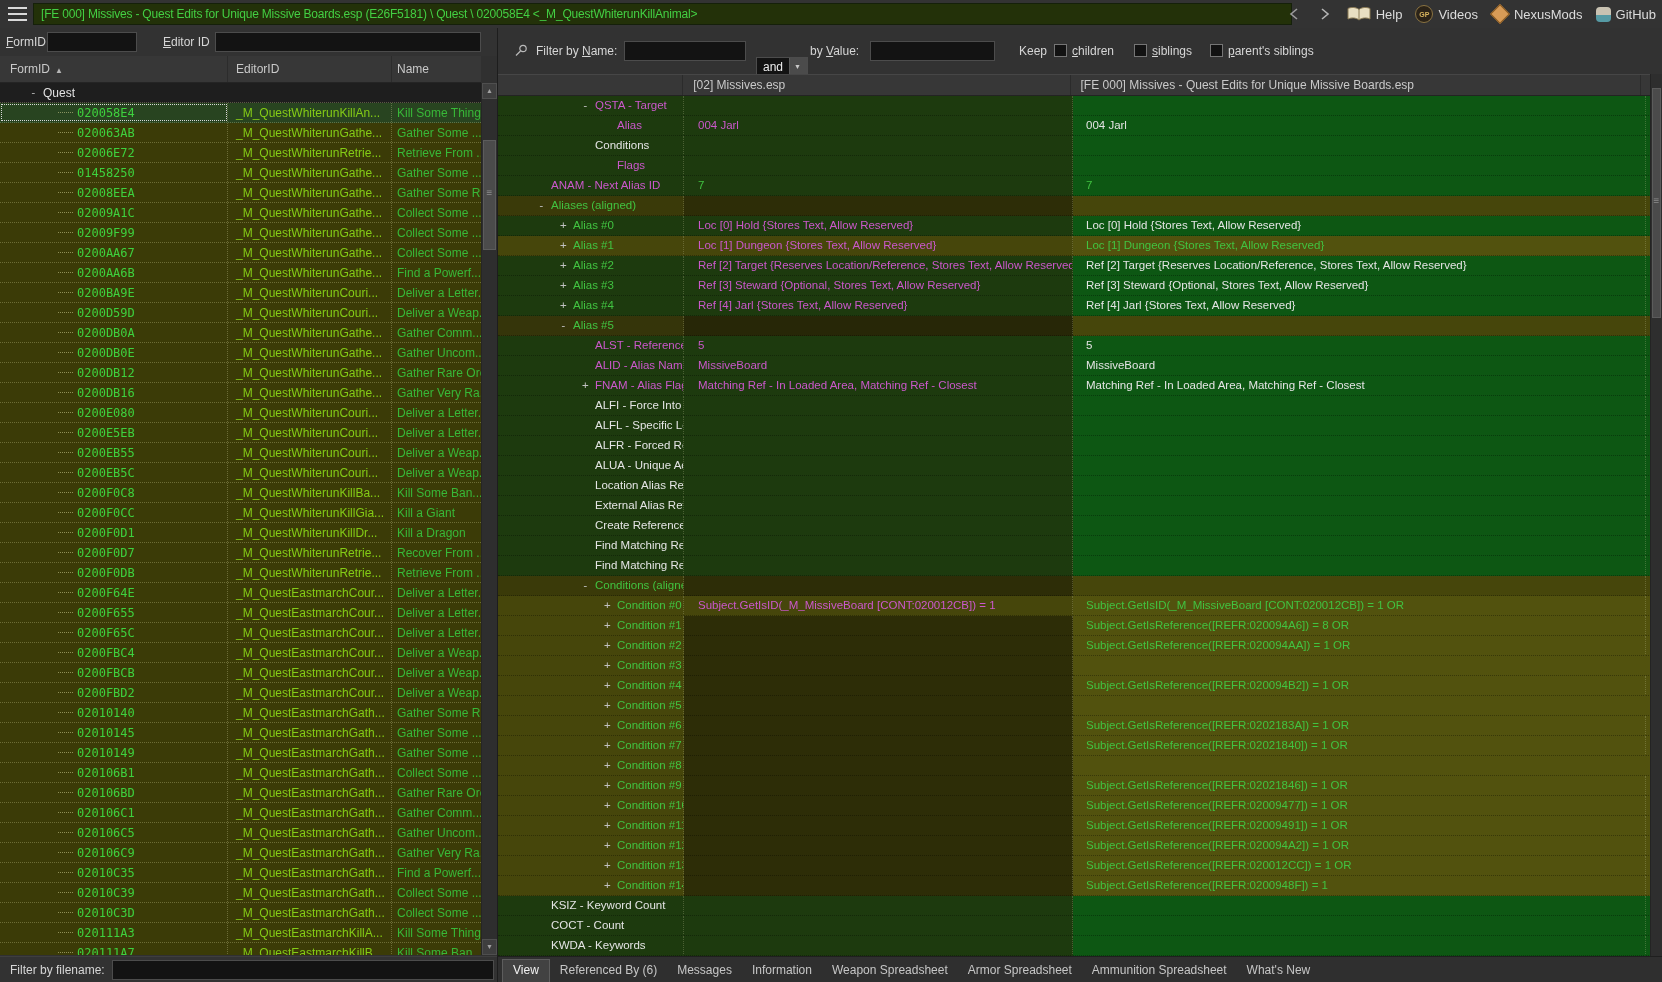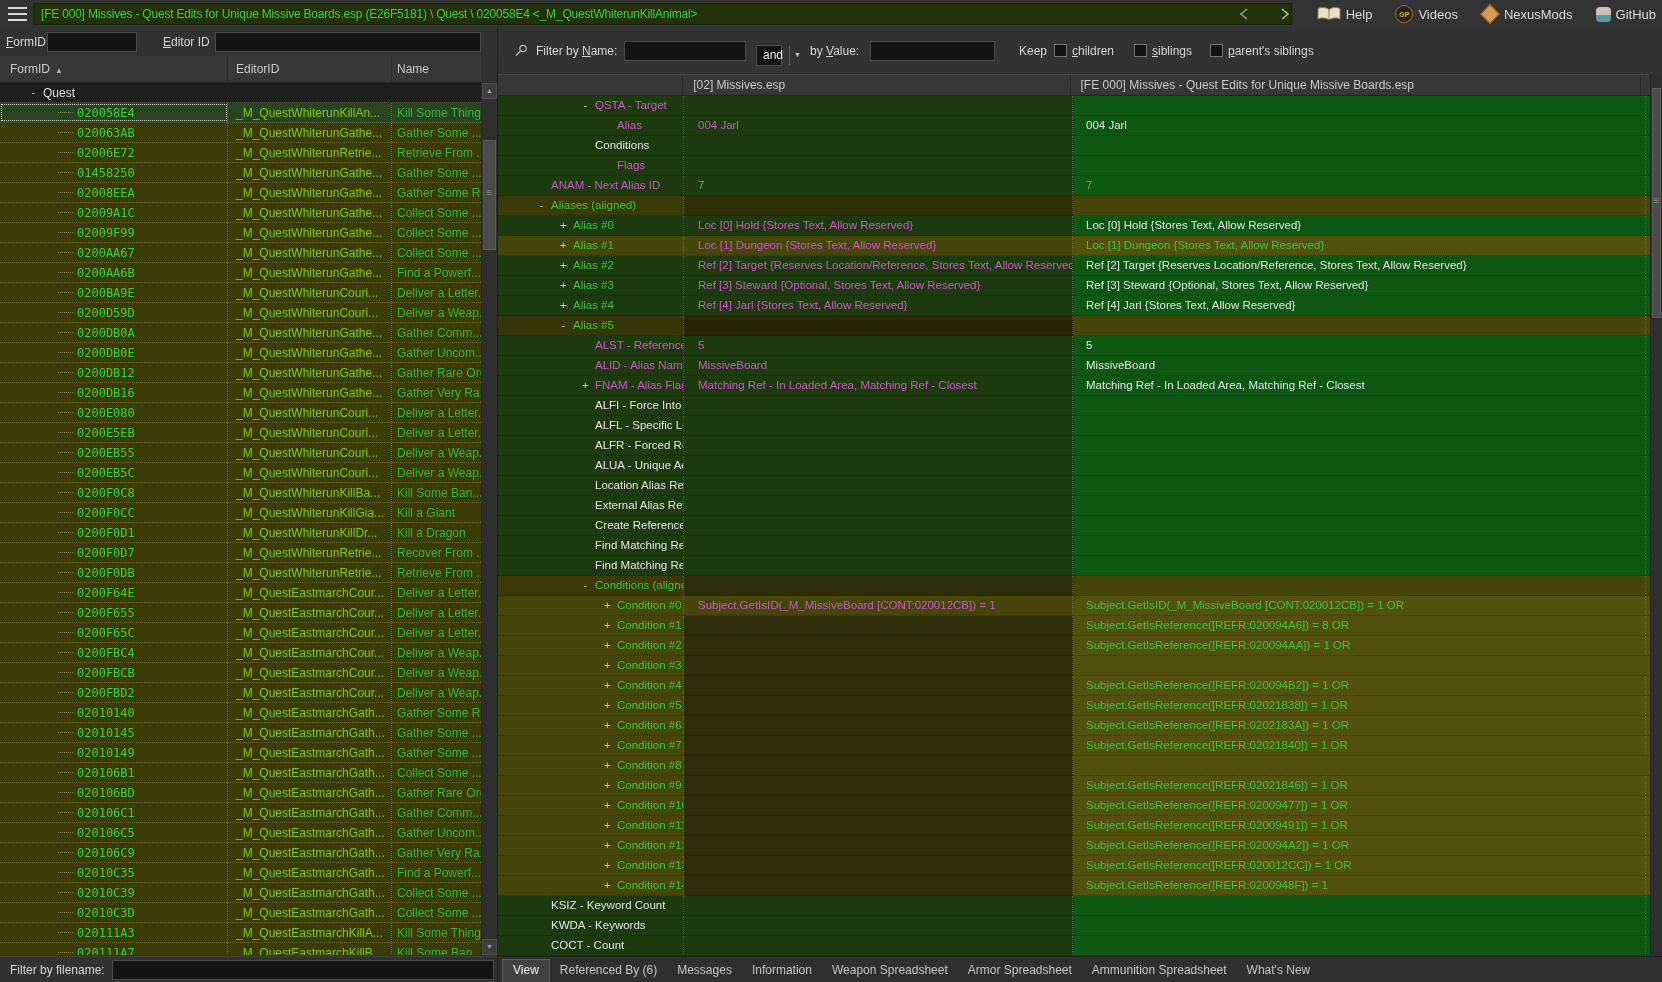--- a/index.html
+++ b/index.html
@@ -7,21 +7,21 @@
        font-family:"Liberation Sans",sans-serif;color:#ddd;-webkit-font-smoothing:antialiased}
   .abs{position:absolute}
   u{text-decoration:underline}
 
   
   .titlebar{left:0;top:0;width:1662px;height:28px;background:#333}
   .burger{left:8px;top:7px;width:19px;height:14px;display:flex;flex-direction:column;justify-content:space-between;cursor:pointer}
   .burger span{height:2px;background:#d9d9d9}
   .titlestrip{left:33px;top:3px;width:1250px;height:20px;background:#233109;border:1px solid #15200a;
               color:#43cf43;font-size:12px;letter-spacing:-0.2px;line-height:20px;padding-left:7px;white-space:nowrap;overflow:hidden}
-  .navlinks{right:4px;top:0;height:28px;display:flex;align-items:center;gap:19px;font-size:13px;color:#dcdcdc}
+  .navlinks{right:4px;top:0;height:28px;display:flex;align-items:center;gap:9px;font-size:13px;color:#dcdcdc}
   .navbtn{width:22px;height:20px;display:flex;align-items:center;justify-content:center;cursor:pointer}
   .link{display:flex;align-items:center;gap:5px;cursor:pointer;padding:0 2px}
   .gpicon{width:16px;height:16px;border-radius:50%;background:#2b2318;border:1px solid #8a7342;color:#d8b45e;
           font-size:7px;font-weight:bold;display:inline-flex;align-items:center;justify-content:center}
   .nxicon{width:12px;height:12px;background:#d79b57;border:1px solid #8a5a20;transform:rotate(45deg);display:inline-block;margin:0 2px}
   .ghicon{width:15px;height:15px;border-radius:4px;background:linear-gradient(#c9c2b2 55%,#569aa4 55%);display:inline-block}
 
   
   .tinput{background:#131313;border:1px solid #4c4c4c;height:20px;box-sizing:border-box;color:#e8e8e8;font-size:12px;padding:0 4px;font-family:"Liberation Sans",sans-serif}
   .combo{display:flex;background:#131313;border:1px solid #4c4c4c;height:21px;box-sizing:border-box}
@@ -514,21 +514,21 @@
 
   <div class="rfilter">
     <svg class="abs" style="left:16px;top:15px" width="15" height="15" viewBox="0 0 15 15">
       <g stroke="#b9b9b9" stroke-width="1.2" fill="none">
         <circle cx="9" cy="5.5" r="3.2"></circle>
         <line x1="6.5" y1="8" x2="2" y2="12.5"></line>
       </g>
     </svg>
     <span class="abs flabel" style="left:38px;top:16px">Filter by <u>N</u>ame:</span>
     <input class="abs tinput" style="left: 126px; top: 13px; width: 122px;">
-    <div class="abs combo" style="left:258px;top:17px;width:26px">
+    <div class="abs combo" style="left:258px;top:29px;width:52px">
       <span class="val">and</span>
       <span class="btn"></span>
     </div>
     <span class="abs flabel" style="left:312px;top:16px">by <u>V</u>alue:</span>
     <input class="abs tinput" style="left: 372px; top: 13px; width: 125px;">
     <span class="abs flabel" style="left:521px;top:16px">Keep</span>
     <span class="abs cb" style="left:556px;top:16px"></span>
     <span class="abs flabel" style="left:574px;top:16px"><u>c</u>hildren</span>
     <span class="abs cb" style="left:636px;top:16px"></span>
     <span class="abs flabel" style="left:654px;top:16px"><u>s</u>iblings</span>
@@ -813,21 +813,20 @@
         <div class="rc rc1 bg-od"></div>
         <div class="rc rc2 bg-ob"><span class="tg">Subject.GetIsReference([REFR:020094B2]) = 1 OR</span></div>
         <div class="rc rc3 bg-ob"></div>
       </div>
       <div class="rrow">
         <div class="rc rc0 bg-o" style="padding-left: 106px;">
           <span class="exp">+</span>
           <span class="tg">Condition #5</span>
         </div>
         <div class="rc rc1 bg-od"></div>
-        <div class="rc rc2 bg-ob"><span class="tg">Subject.GetIsReference([REFR:02021838]) = 1 OR</span></div>
         <div class="rc rc3 bg-ob"></div>
       </div>
       <div class="rrow">
         <div class="rc rc0 bg-o" style="padding-left: 106px;">
           <span class="exp">+</span>
           <span class="tg">Condition #6</span>
         </div>
         <div class="rc rc1 bg-od"></div>
         <div class="rc rc2 bg-ob"><span class="tg">Subject.GetIsReference([REFR:0202183A]) = 1 OR</span></div>
         <div class="rc rc3 bg-ob"></div>
@@ -908,30 +907,30 @@
           <span class="exp"></span>
           <span class="tw">KSIZ - Keyword Count</span>
         </div>
         <div class="rc rc1 bg-g0"></div>
         <div class="rc rc2 bg-gb"></div>
         <div class="rc rc3 bg-gb"></div>
       </div>
       <div class="rrow">
         <div class="rc rc0 bg-g0" style="padding-left: 40px;">
           <span class="exp"></span>
+          <span class="tw">COCT - Count</span>
+        </div>
+        <div class="rc rc1 bg-g0"></div>
+        <div class="rc rc2 bg-gb"></div>
+        <div class="rc rc3 bg-gb"></div>
+      </div>
+      <div class="rrow">
+        <div class="rc rc0 bg-g0" style="padding-left: 40px;">
+          <span class="exp"></span>
           <span class="tw">KWDA - Keywords</span>
-        </div>
-        <div class="rc rc1 bg-g0"></div>
-        <div class="rc rc2 bg-gb"></div>
-        <div class="rc rc3 bg-gb"></div>
-      </div>
-      <div class="rrow">
-        <div class="rc rc0 bg-g0" style="padding-left: 40px;">
-          <span class="exp"></span>
-          <span class="tw">COCT - Count</span>
         </div>
         <div class="rc rc1 bg-g0"></div>
         <div class="rc rc2 bg-gb"></div>
         <div class="rc rc3 bg-gb"></div>
       </div>
     </div>
 
   <div class="rvscroll">
     <div class="sthumb" style="top:14px;height:230px"></div>
   </div>

